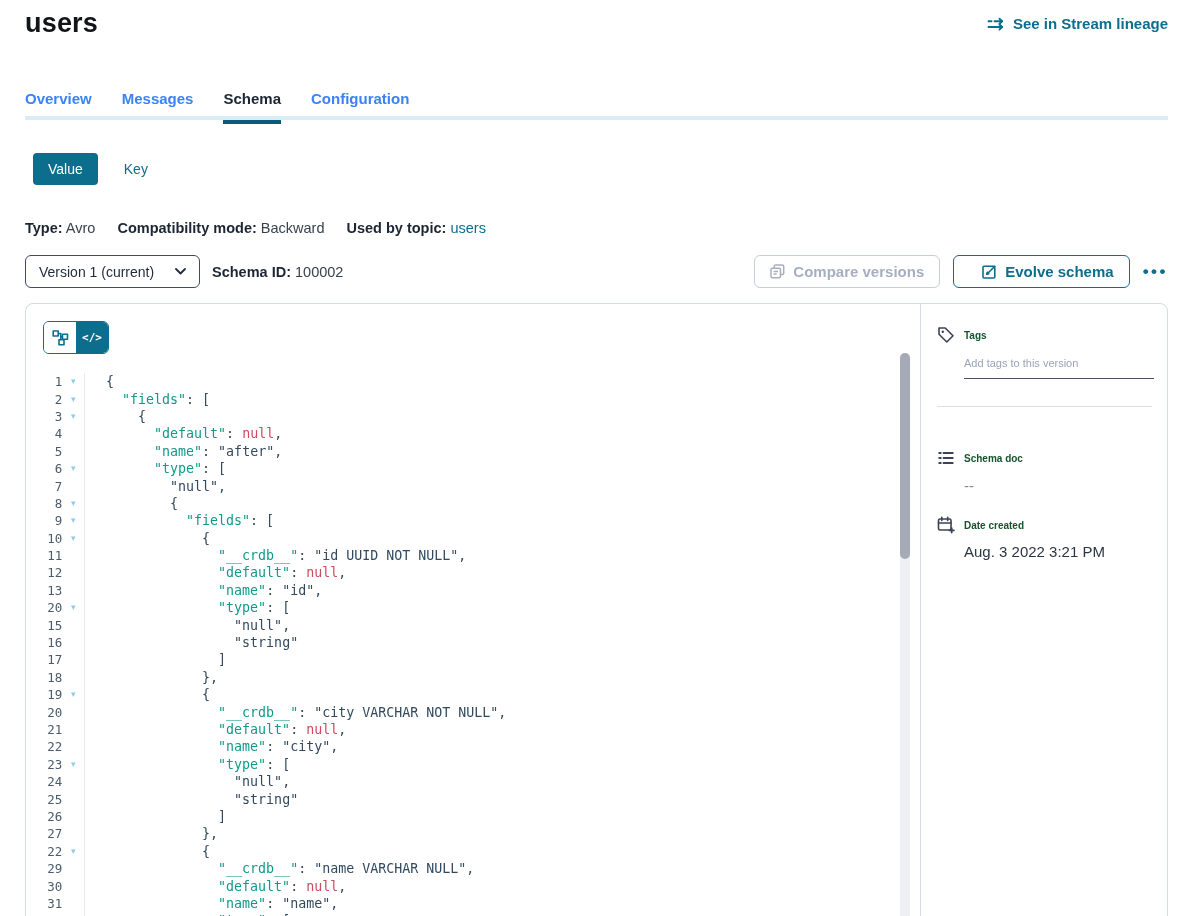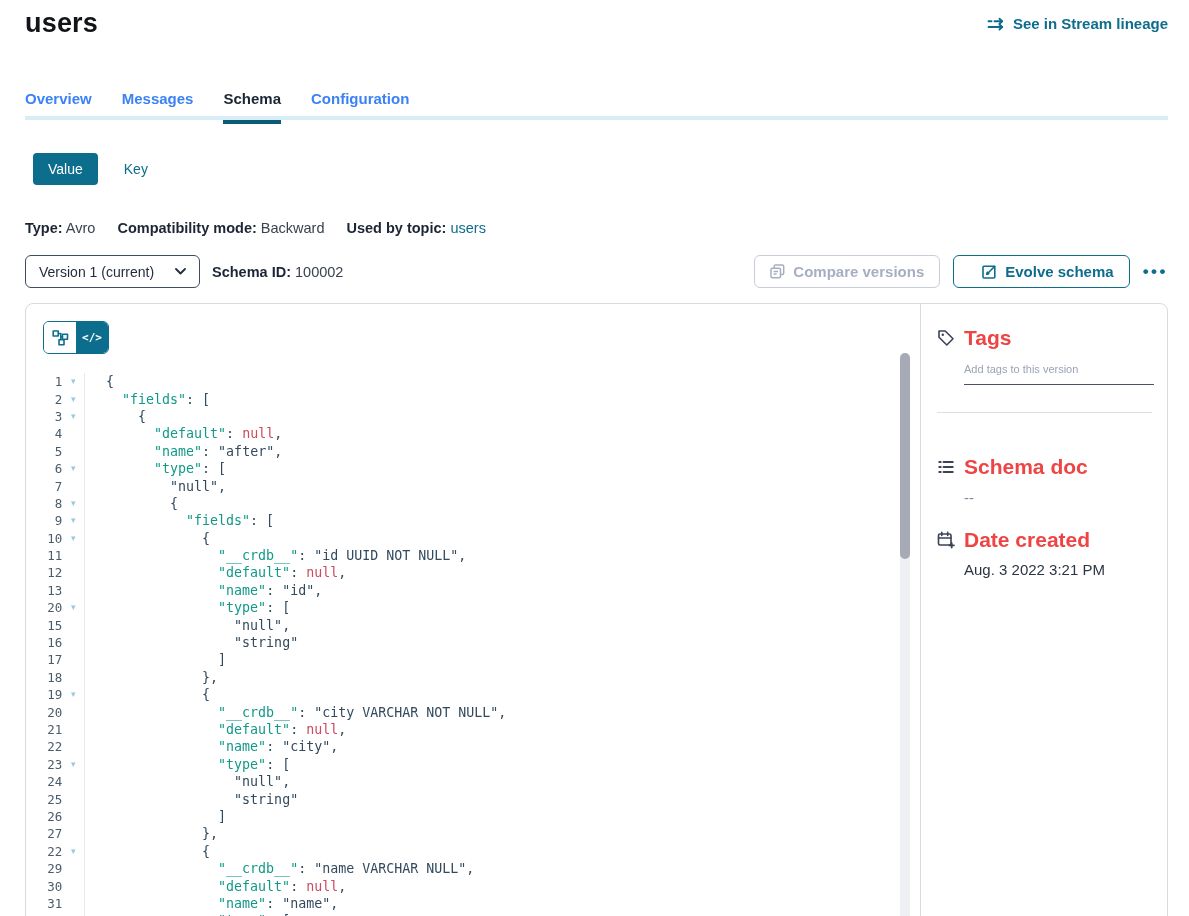--- a/index.html
+++ b/index.html
@@ -78,22 +78,22 @@
 
   
   .scrollbar-track { position:absolute; right:257px; top:49px; bottom:8px; width:10px;
                      background:#eef0f3; border-radius:6px; }
   .scrollbar-thumb { position:absolute; left:0; top:0; width:10px; height:206px;
                      background:#a6aab6; border-radius:6px; cursor:grab; }
 
   
   .side { position:absolute; left:894px; top:0; bottom:0; width:249px;
           border-left:1px solid #d6dae1; padding:22px 17px 16px 16px; }
-  .side-header { display:flex; align-items:center; gap:9px; color:#ef4444;
-                 font-size:21px; font-weight:700; }
+  .side-header { display:flex; align-items:center; gap:9px; color:#14532d;
+                 font-size:10px; font-weight:700; }
   .side-header svg { color:#3b4354; flex:none; }
   .tags-input { display:block; margin:13px 0 0 27px; width:190px; border:none;
                 border-bottom:1.5px solid #4a5266; padding:0 0 9px 0; font-size:11px;
                 color:#2c3544; background:transparent; outline:none;
                 font-family:"Liberation Sans", sans-serif; }
   .tags-input::placeholder { color:#9aa3b5; }
   .side-divider { border:none; border-top:1px solid #dcdfe5; margin:27px 0 0 0; }
   .sec-doc { margin-top:42px; }
   .side-value { margin:10px 0 0 27px; font-size:15px; color:#818a9c; }
   .sec-date { margin-top:22px; }

